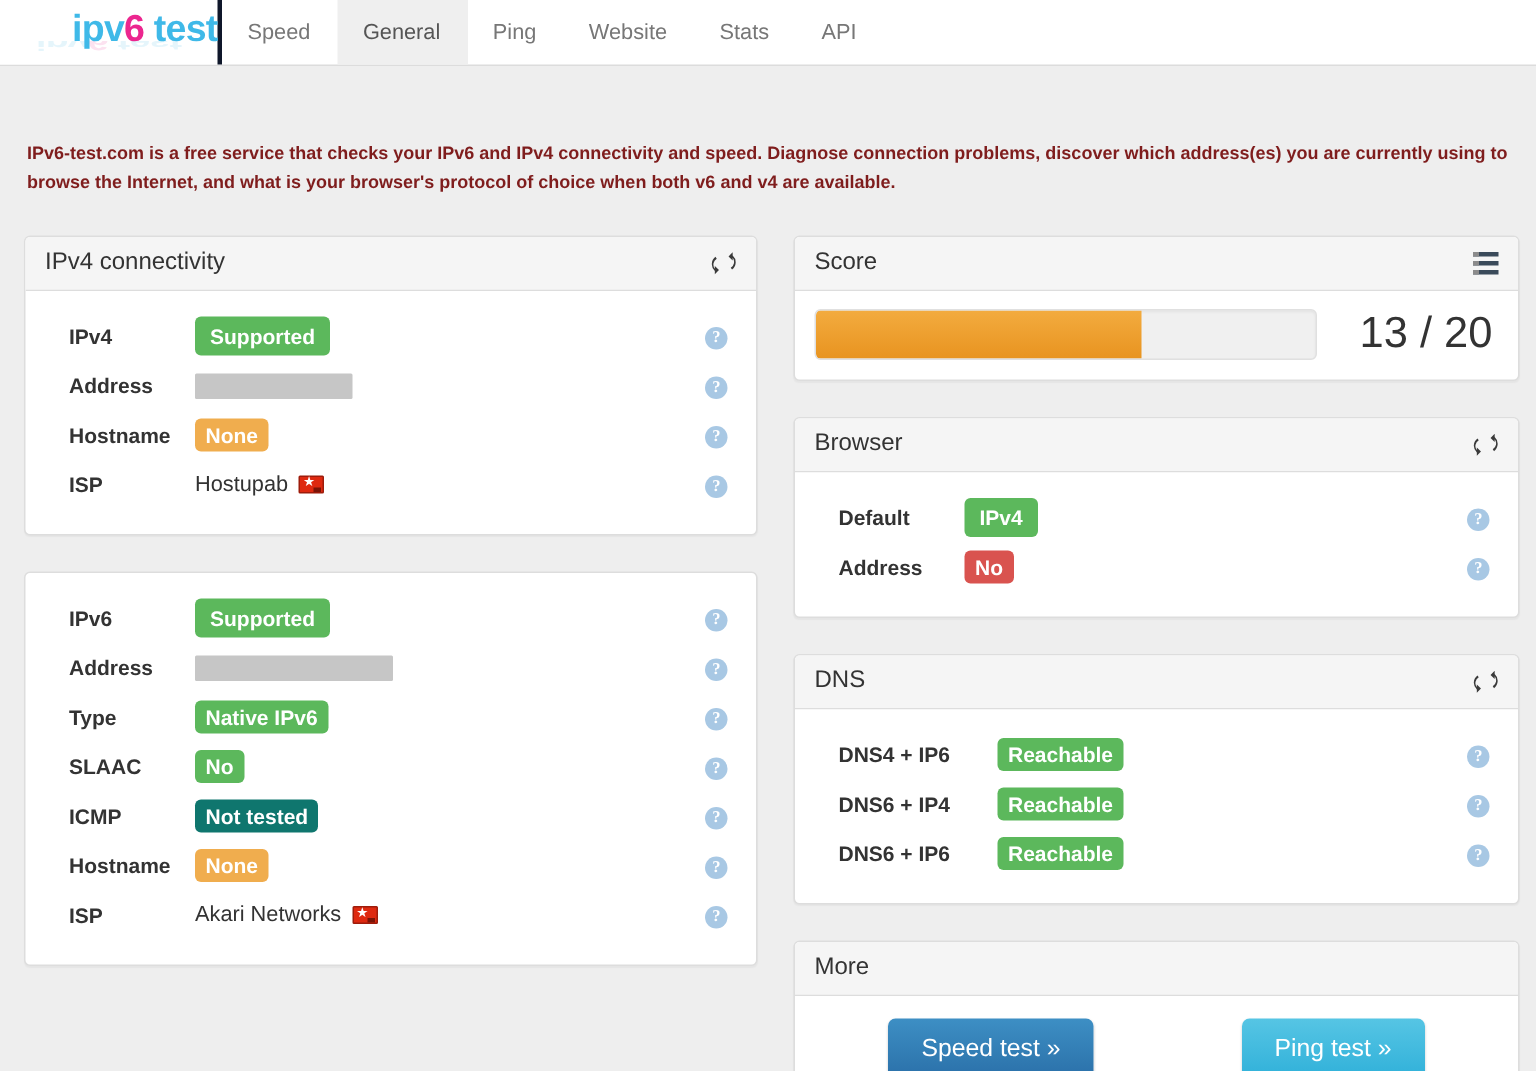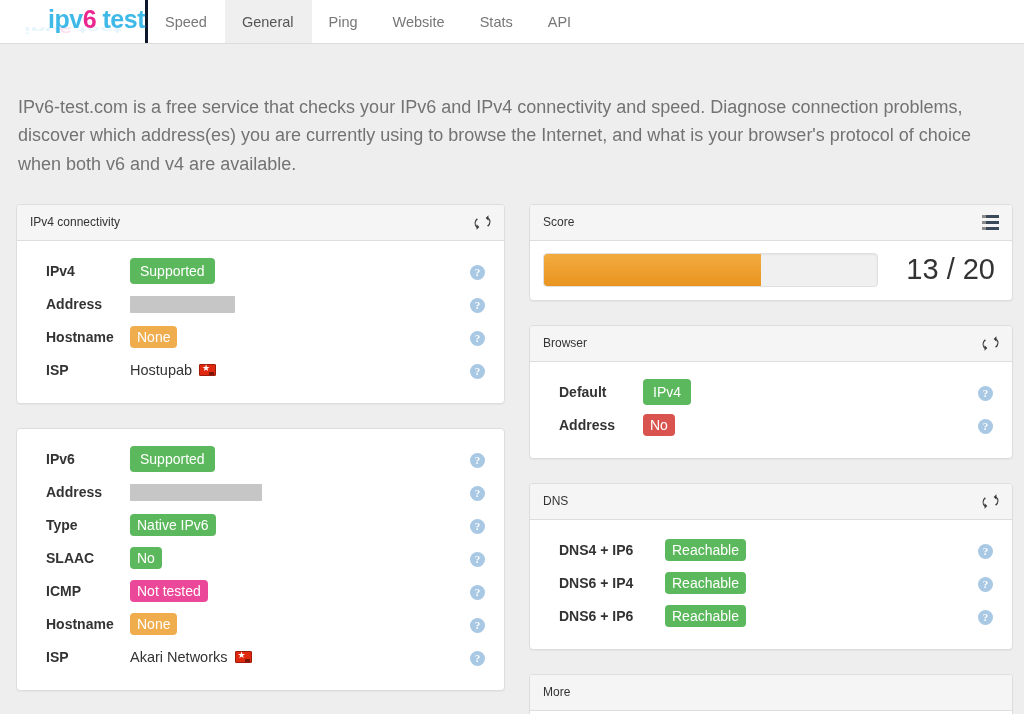--- a/index.html
+++ b/index.html
@@ -76,24 +76,25 @@
     background: #efefef;
     color: #555555;
   }
 
   
   .page { padding: 0 16px; }
 
   .intro {
     margin: 49px 0 0 0;
     padding: 0 2px;
-    font-size: 18px;
+    font-size: 12px;
     line-height: 1.57;
-    color: #737373;
+    color: #7f1d1d;
     max-width: 995px;
+    font-weight: bold;
   }
 
   .columns {
     display: flex;
     gap: 24px;
     margin-top: 26px;
     align-items: flex-start;
   }
   .col-left { width: 489px; flex: 0 0 489px; }
   .col-right { width: 484px; flex: 0 0 484px; }
@@ -110,21 +111,21 @@
     background: #f5f5f5;
     border-bottom: 1px solid #dddddd;
     border-radius: 3px 3px 0 0;
     height: 36px;
     padding: 0 13px;
     display: flex;
     align-items: center;
     justify-content: space-between;
   }
   .panel-title {
-    font-size: 12px;
+    font-size: 16px;
     color: #333333;
   }
   .panel-body { padding: 14px 13px 16px 13px; }
 
   
   .icon-btn {
     width: 18px; height: 18px;
     display: inline-flex;
     align-items: center;
     justify-content: center;
@@ -170,30 +171,30 @@
     display: flex;
     align-items: center;
   }
   .row-help { flex: 0 0 auto; padding-right: 6px; }
 
   
   .badge {
     display: inline-block;
     border-radius: 4px;
     color: #ffffff;
-    font-weight: normal;
+    font-weight: bold;
     text-align: center;
     white-space: nowrap;
   }
   .badge.lg { font-size: 14px; padding: 5px 10px; }
   .badge.sm { font-size: 14px; padding: 3px 7px; }
   .badge.green  { background: #5cb85c; }
   .badge.orange { background: #f0ad4e; }
   .badge.red    { background: #d9534f; }
-  .badge.gray   { background: #ec4899; }
+  .badge.gray   { background: #0f766e; }
 
   .redact {
     display: inline-block;
     background: #c6c6c6;
     height: 17px;
     border-radius: 1px;
   }
 
   
   .flag {

